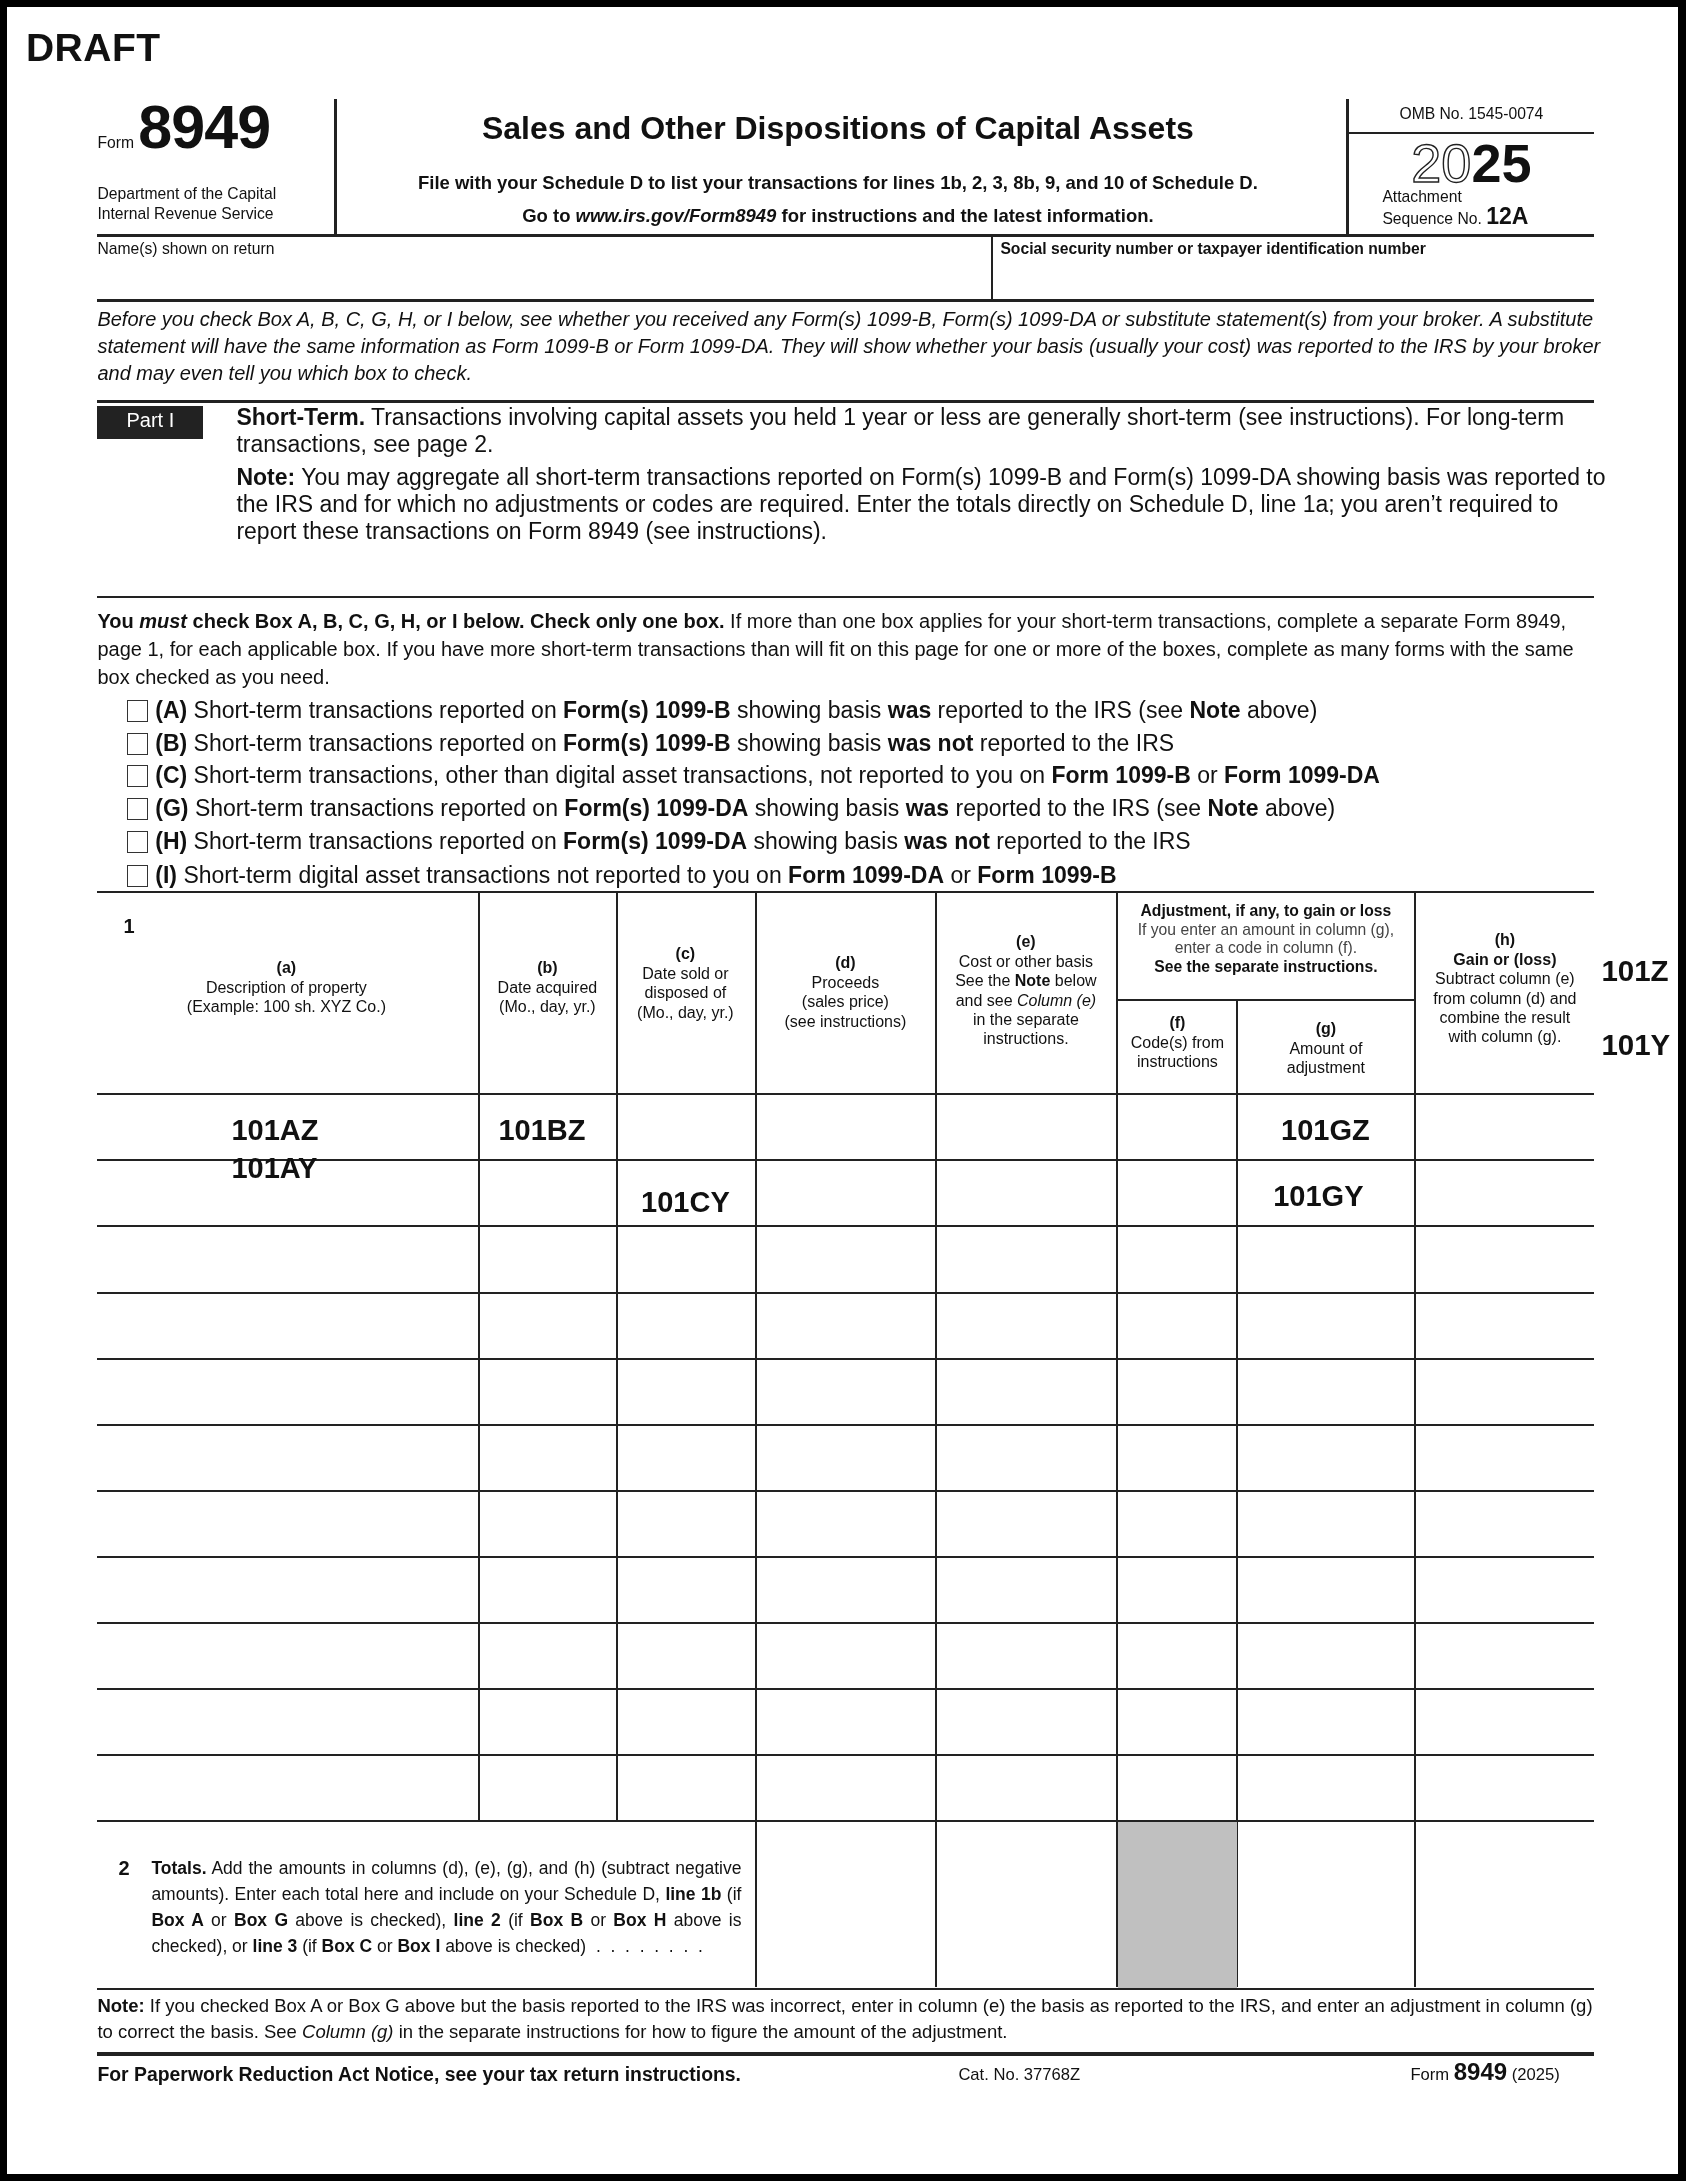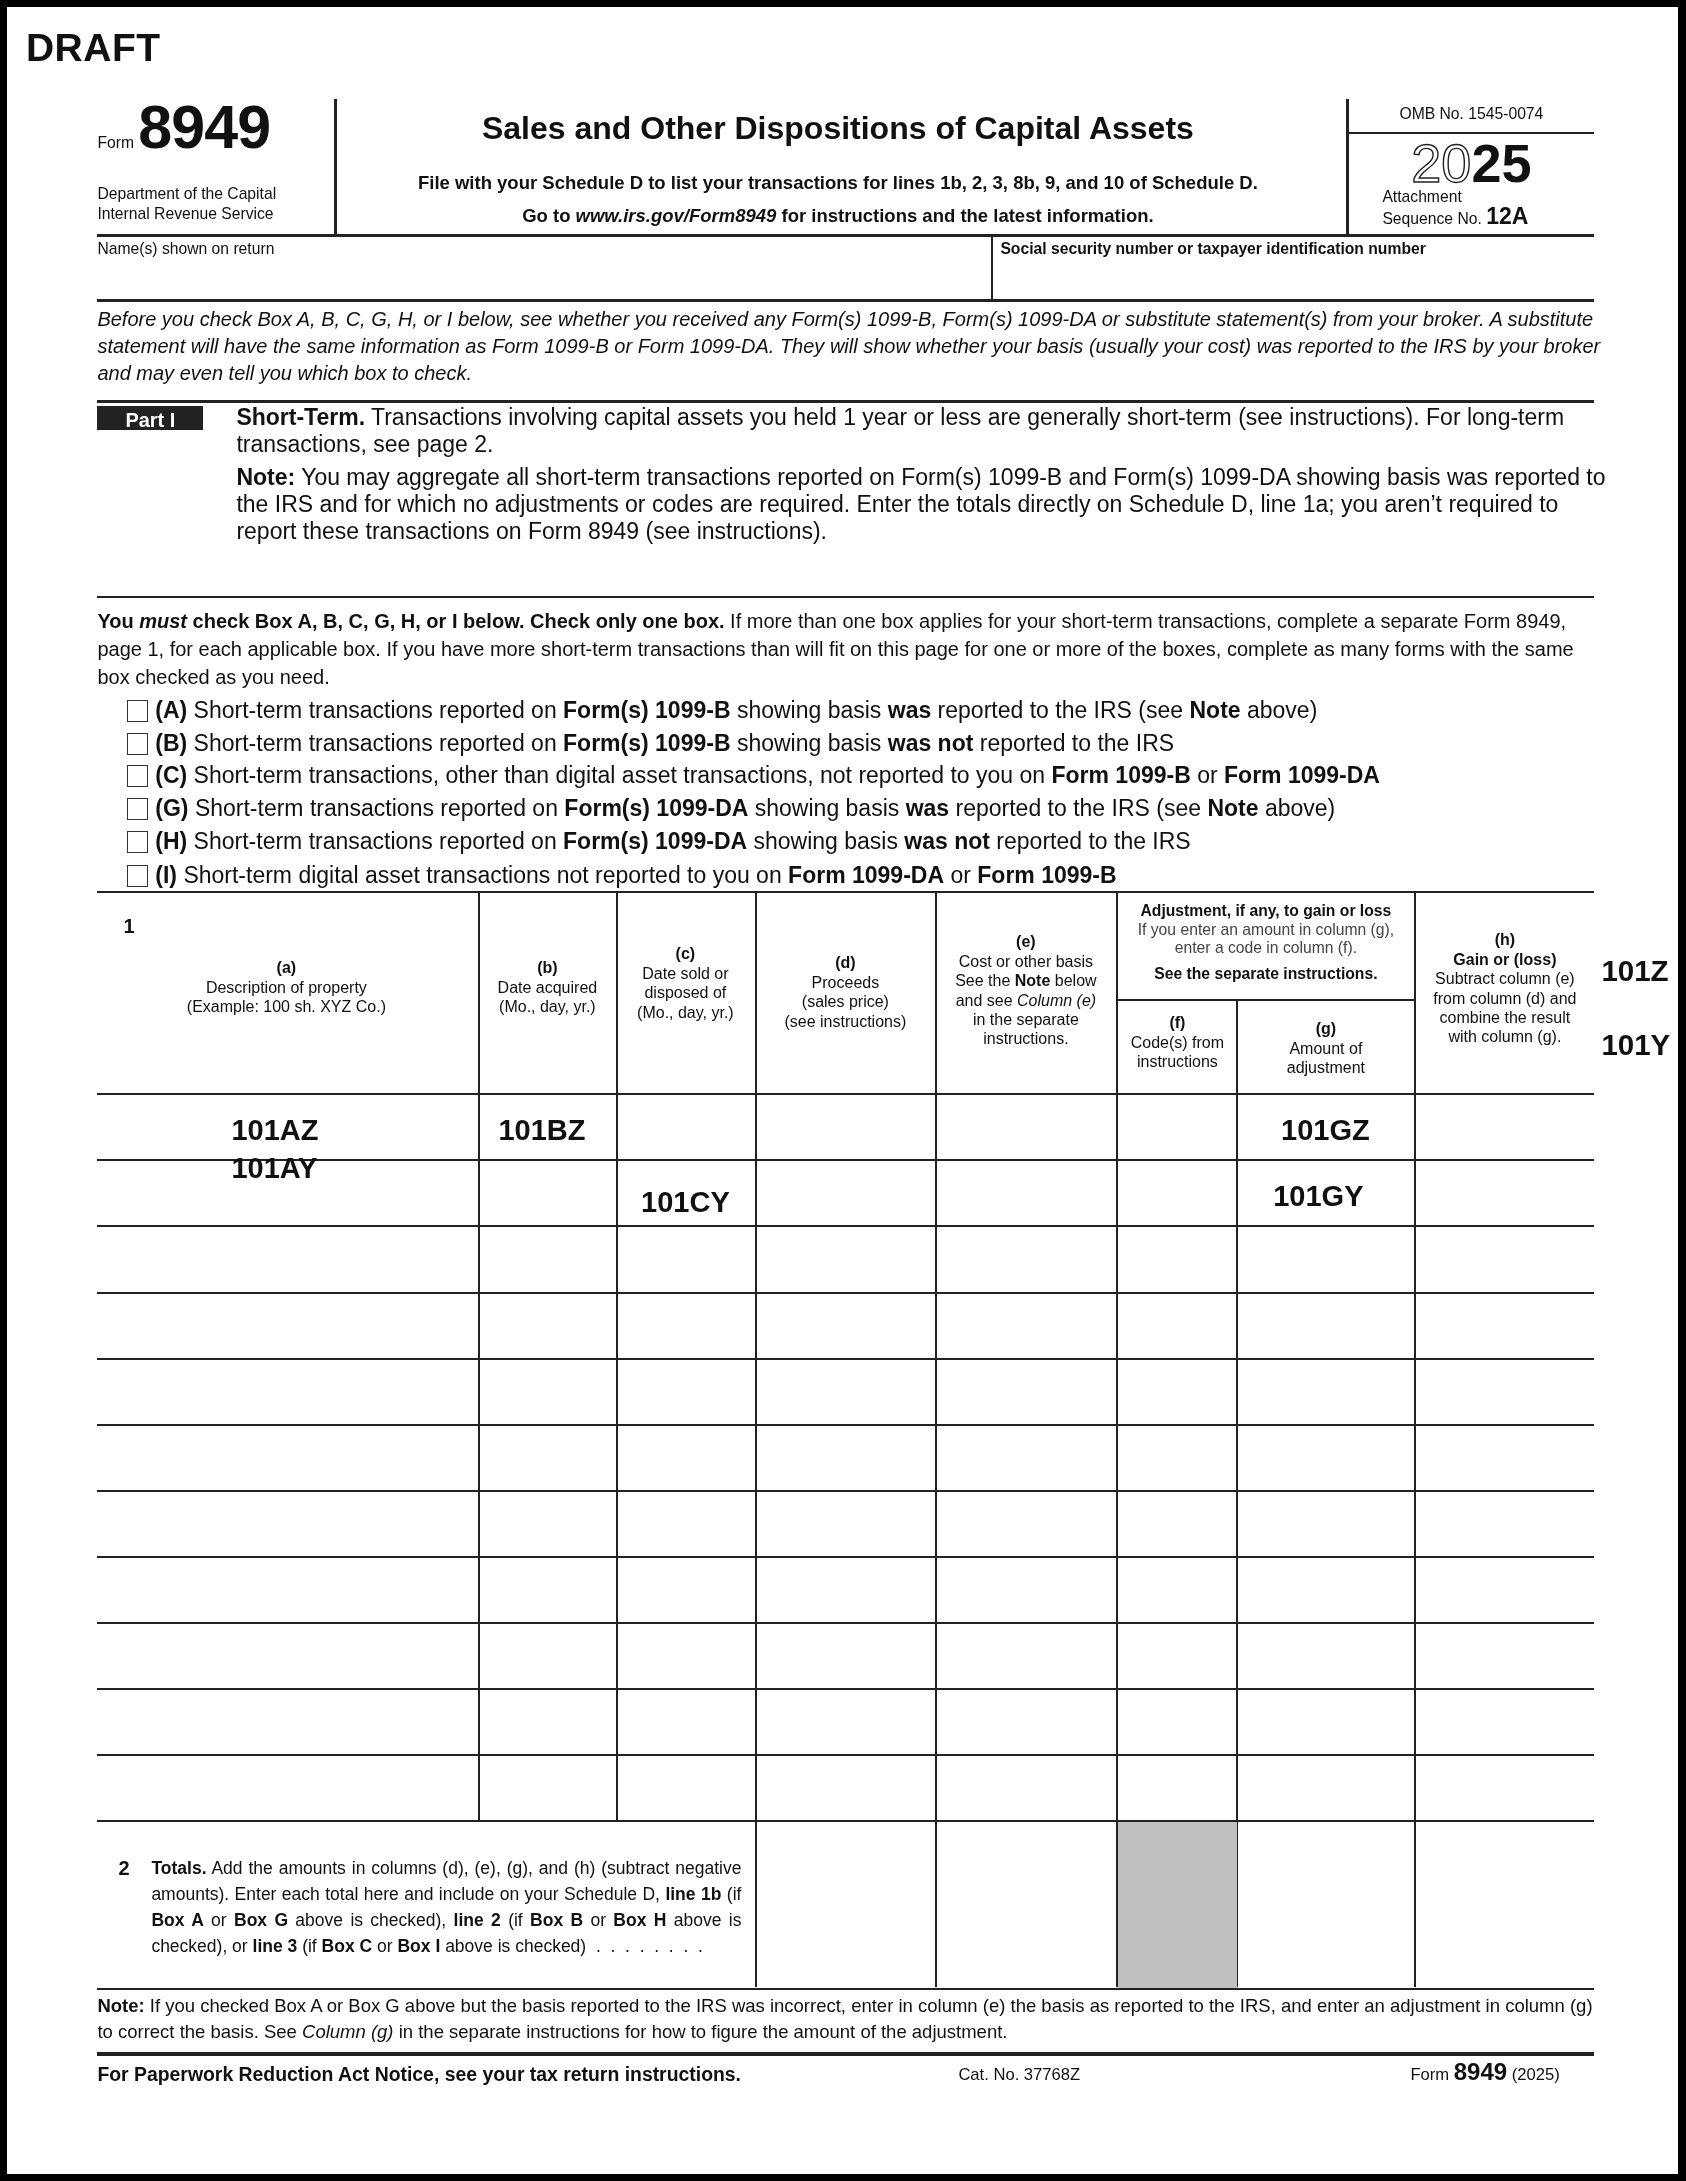--- a/index.html
+++ b/index.html
@@ -17,21 +17,21 @@
   .subt{left:332px;top:159px;width:997px;text-align:center;font-size:18.5px;font-weight:bold;line-height:33px;}
   .subt i{font-weight:bold;}
   .omb{left:1353px;top:98px;width:222px;text-align:center;font-size:15.7px;}
   .year{left:1353px;top:129px;width:222px;text-align:center;font-size:54px;font-weight:bold;line-height:1;}
   .year .outline{color:#fff;-webkit-text-stroke:1.4px #222;font-weight:normal;}
   .attach{left:1375px;top:181px;font-size:15.7px;line-height:18.5px;}
   .attach b{font-size:23px;}
   .namelbl{left:90px;top:233px;font-size:15.7px;}
   .ssnlbl{left:993px;top:233px;font-size:15.7px;font-weight:bold;}
   .intro{left:90px;top:299px;width:1514px;font-size:20px;font-style:italic;line-height:27px;}
-  .partbadge{left:90px;top:399px;width:106px;height:24px;background:#222;color:#fff;font-weight:bold;font-size:20px;line-height:28px;text-align:center;}
+  .partbadge{left:90px;top:399px;width:106px;height:33px;background:#222;color:#fff;font-weight:normal;font-size:20px;line-height:28px;text-align:center;}
   .parttext{left:229px;top:397px;width:1375px;font-size:23px;line-height:27px;}
   .parttext p{margin:0 0 5.5px 0;}
   .must{left:90px;top:600px;width:1514px;font-size:20px;line-height:28px;}
   .cbrow{position:absolute;left:120px;font-size:23px;height:28px;line-height:28px;white-space:nowrap;}
   .cbox{display:inline-block;width:18.5px;height:20px;border:1.4px solid #333;vertical-align:-3.7px;margin-right:7.4px;background:#fff;cursor:pointer;}
   .th{position:absolute;text-align:center;font-size:16px;line-height:19.4px;}
   .th .ltr{font-weight:bold;}
   .cell{position:absolute;font-size:29px;font-weight:bold;}
   .gray{position:absolute;background:#c0c0c0;}
   .totals{left:111px;top:1848px;width:623px;font-size:17.5px;line-height:26px;text-align:justify;}
@@ -132,21 +132,21 @@
     <div>Cost or other basis</div>
     <div><span>See the </span><b>Note</b><span> below</span></div>
     <div><span>and see </span><i>Column (e)</i></div>
     <div>in the separate</div>
     <div>instructions.</div>
   </div>
   <div class="th" style="left:1111px;top:895px;width:295px;font-size:15.7px;line-height:18.5px;">
     <div style="font-weight:bold;">Adjustment, if any, to gain or loss</div>
     <div style="color:#444;">If you enter an amount in column (g),</div>
     <div style="color:#444;">enter a code in column (f).</div>
-    <div style="font-weight:bold;margin-top:7px;">See the separate instructions.</div>
+    <div style="font-weight:bold;">See the separate instructions.</div>
   </div>
   <div class="hline" style="left:1110px;top:992px;width:297px;height:1.4px;"></div>
   <div class="th" style="left:1111px;top:1006px;width:118px;">
     <div class="ltr">(f)</div>
     <div>Code(s) from</div>
     <div>instructions</div>
   </div>
   <div class="th" style="left:1231px;top:1012px;width:175px;">
     <div class="ltr">(g)</div>
     <div>Amount of</div>

